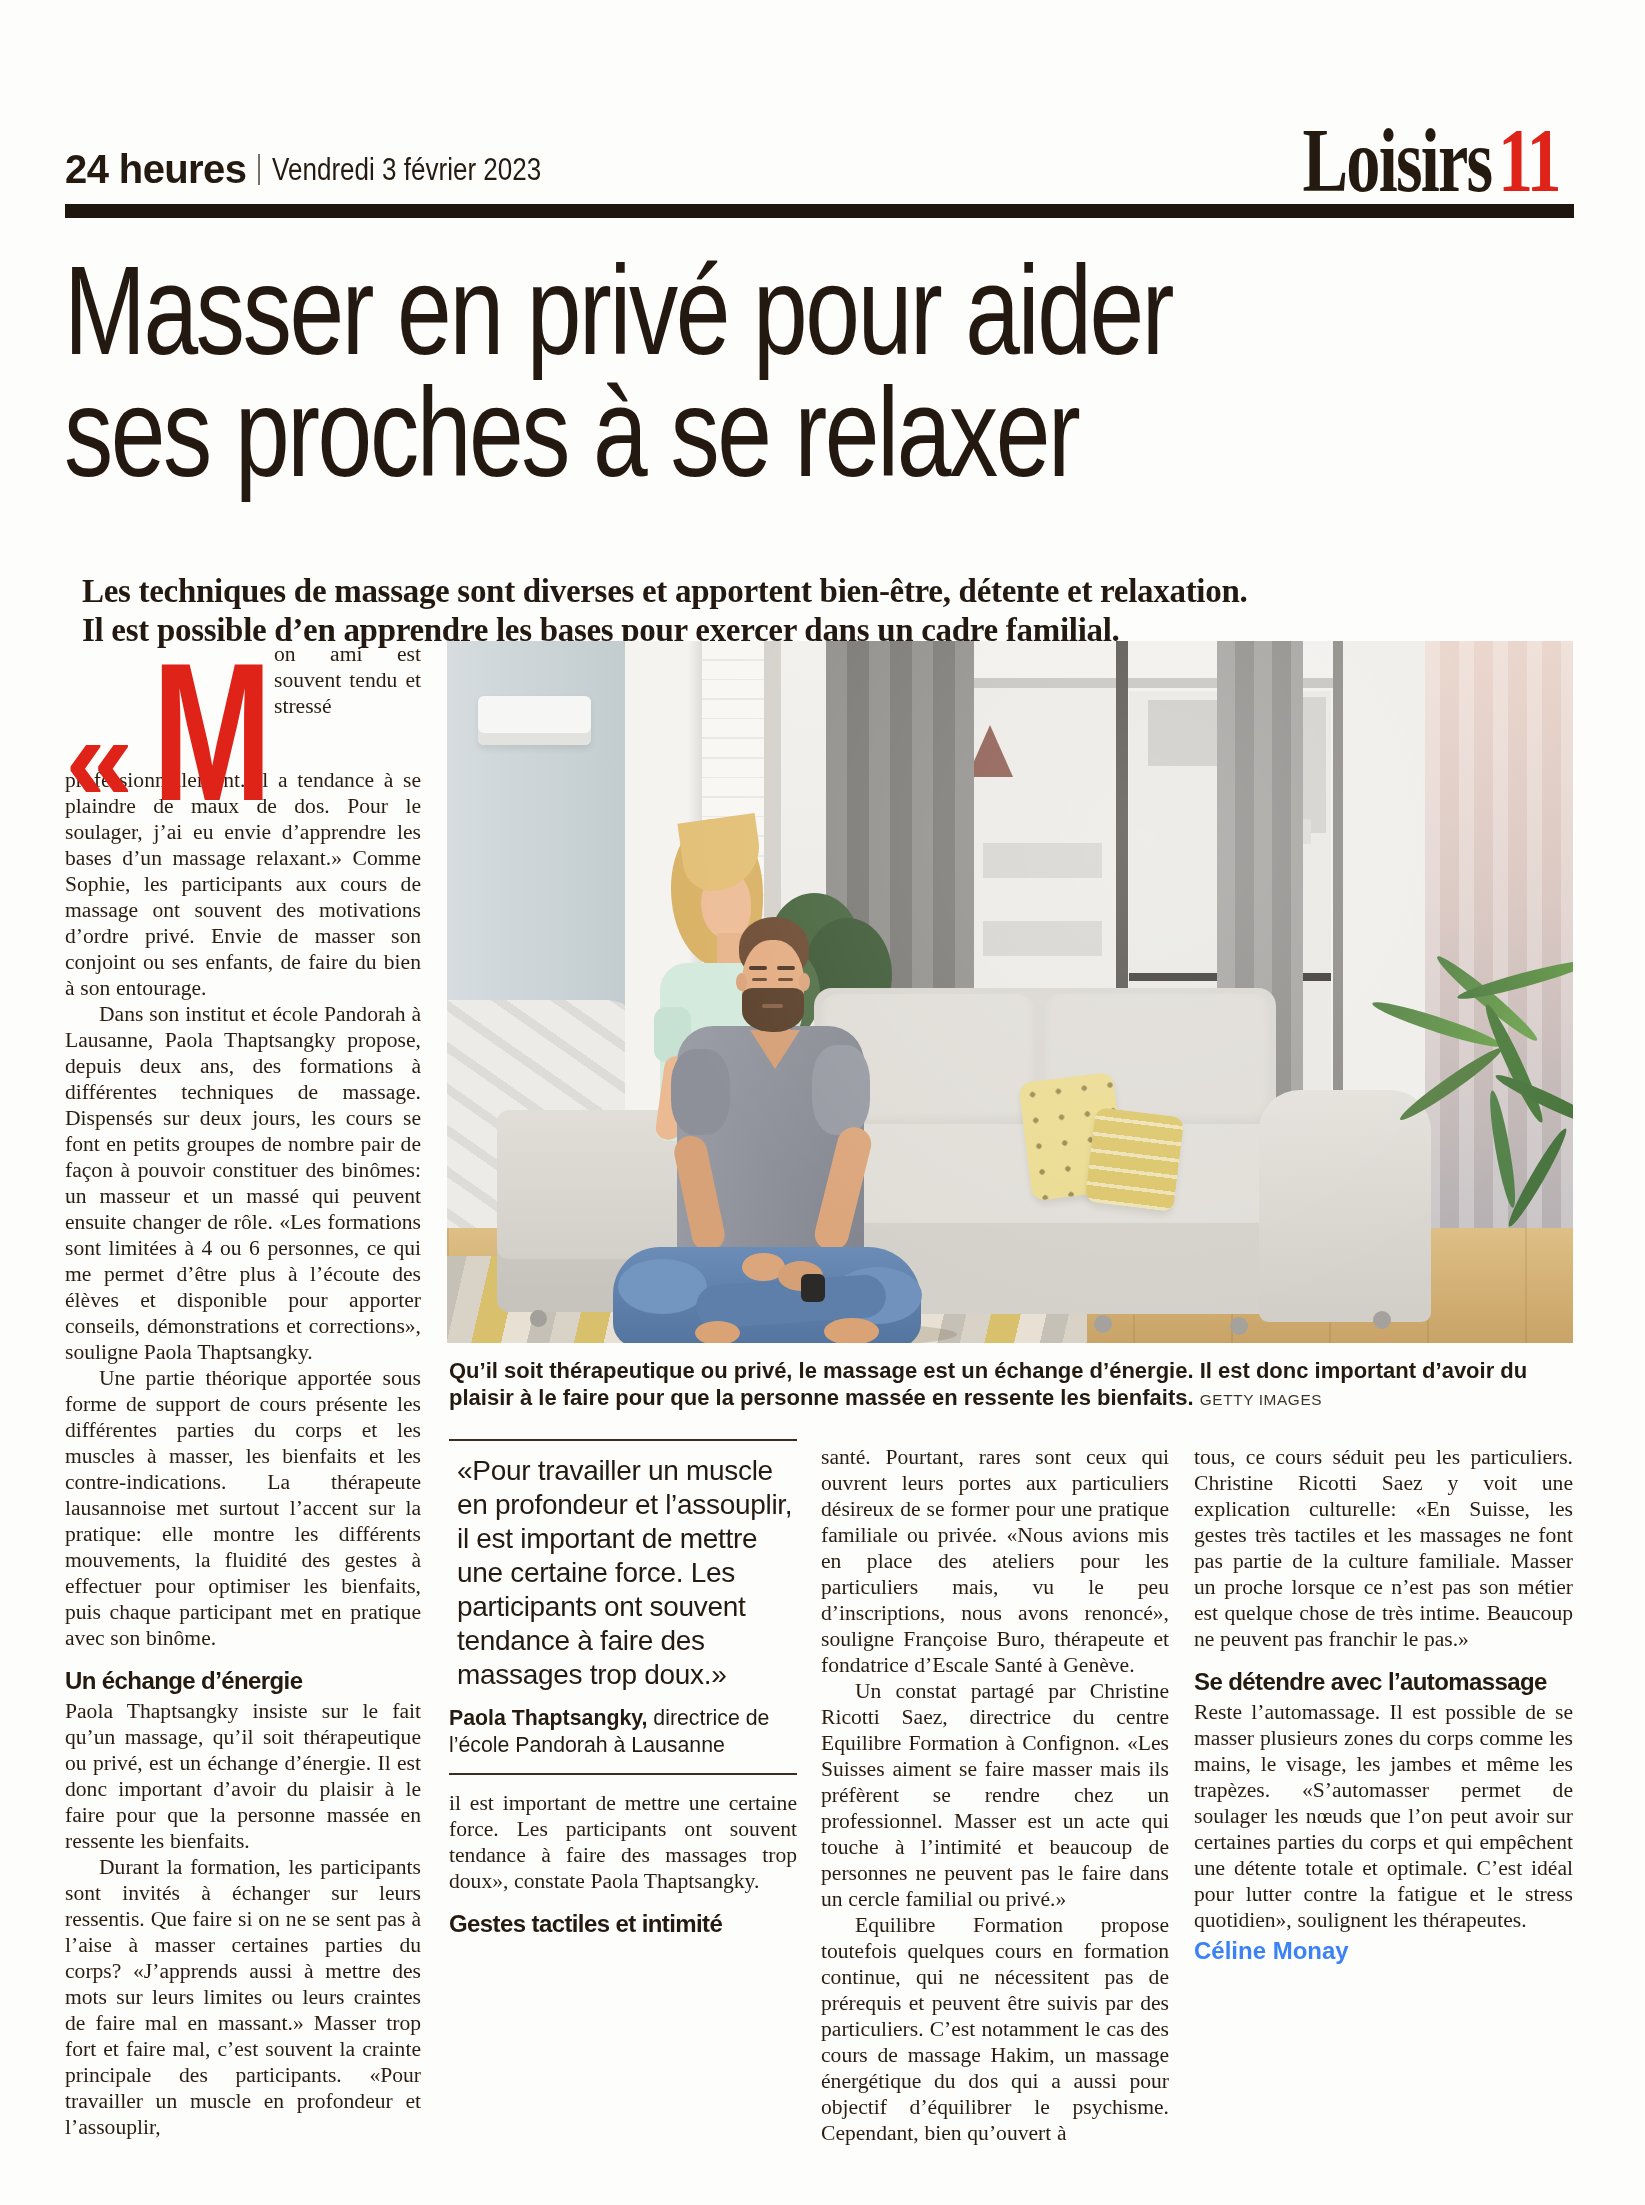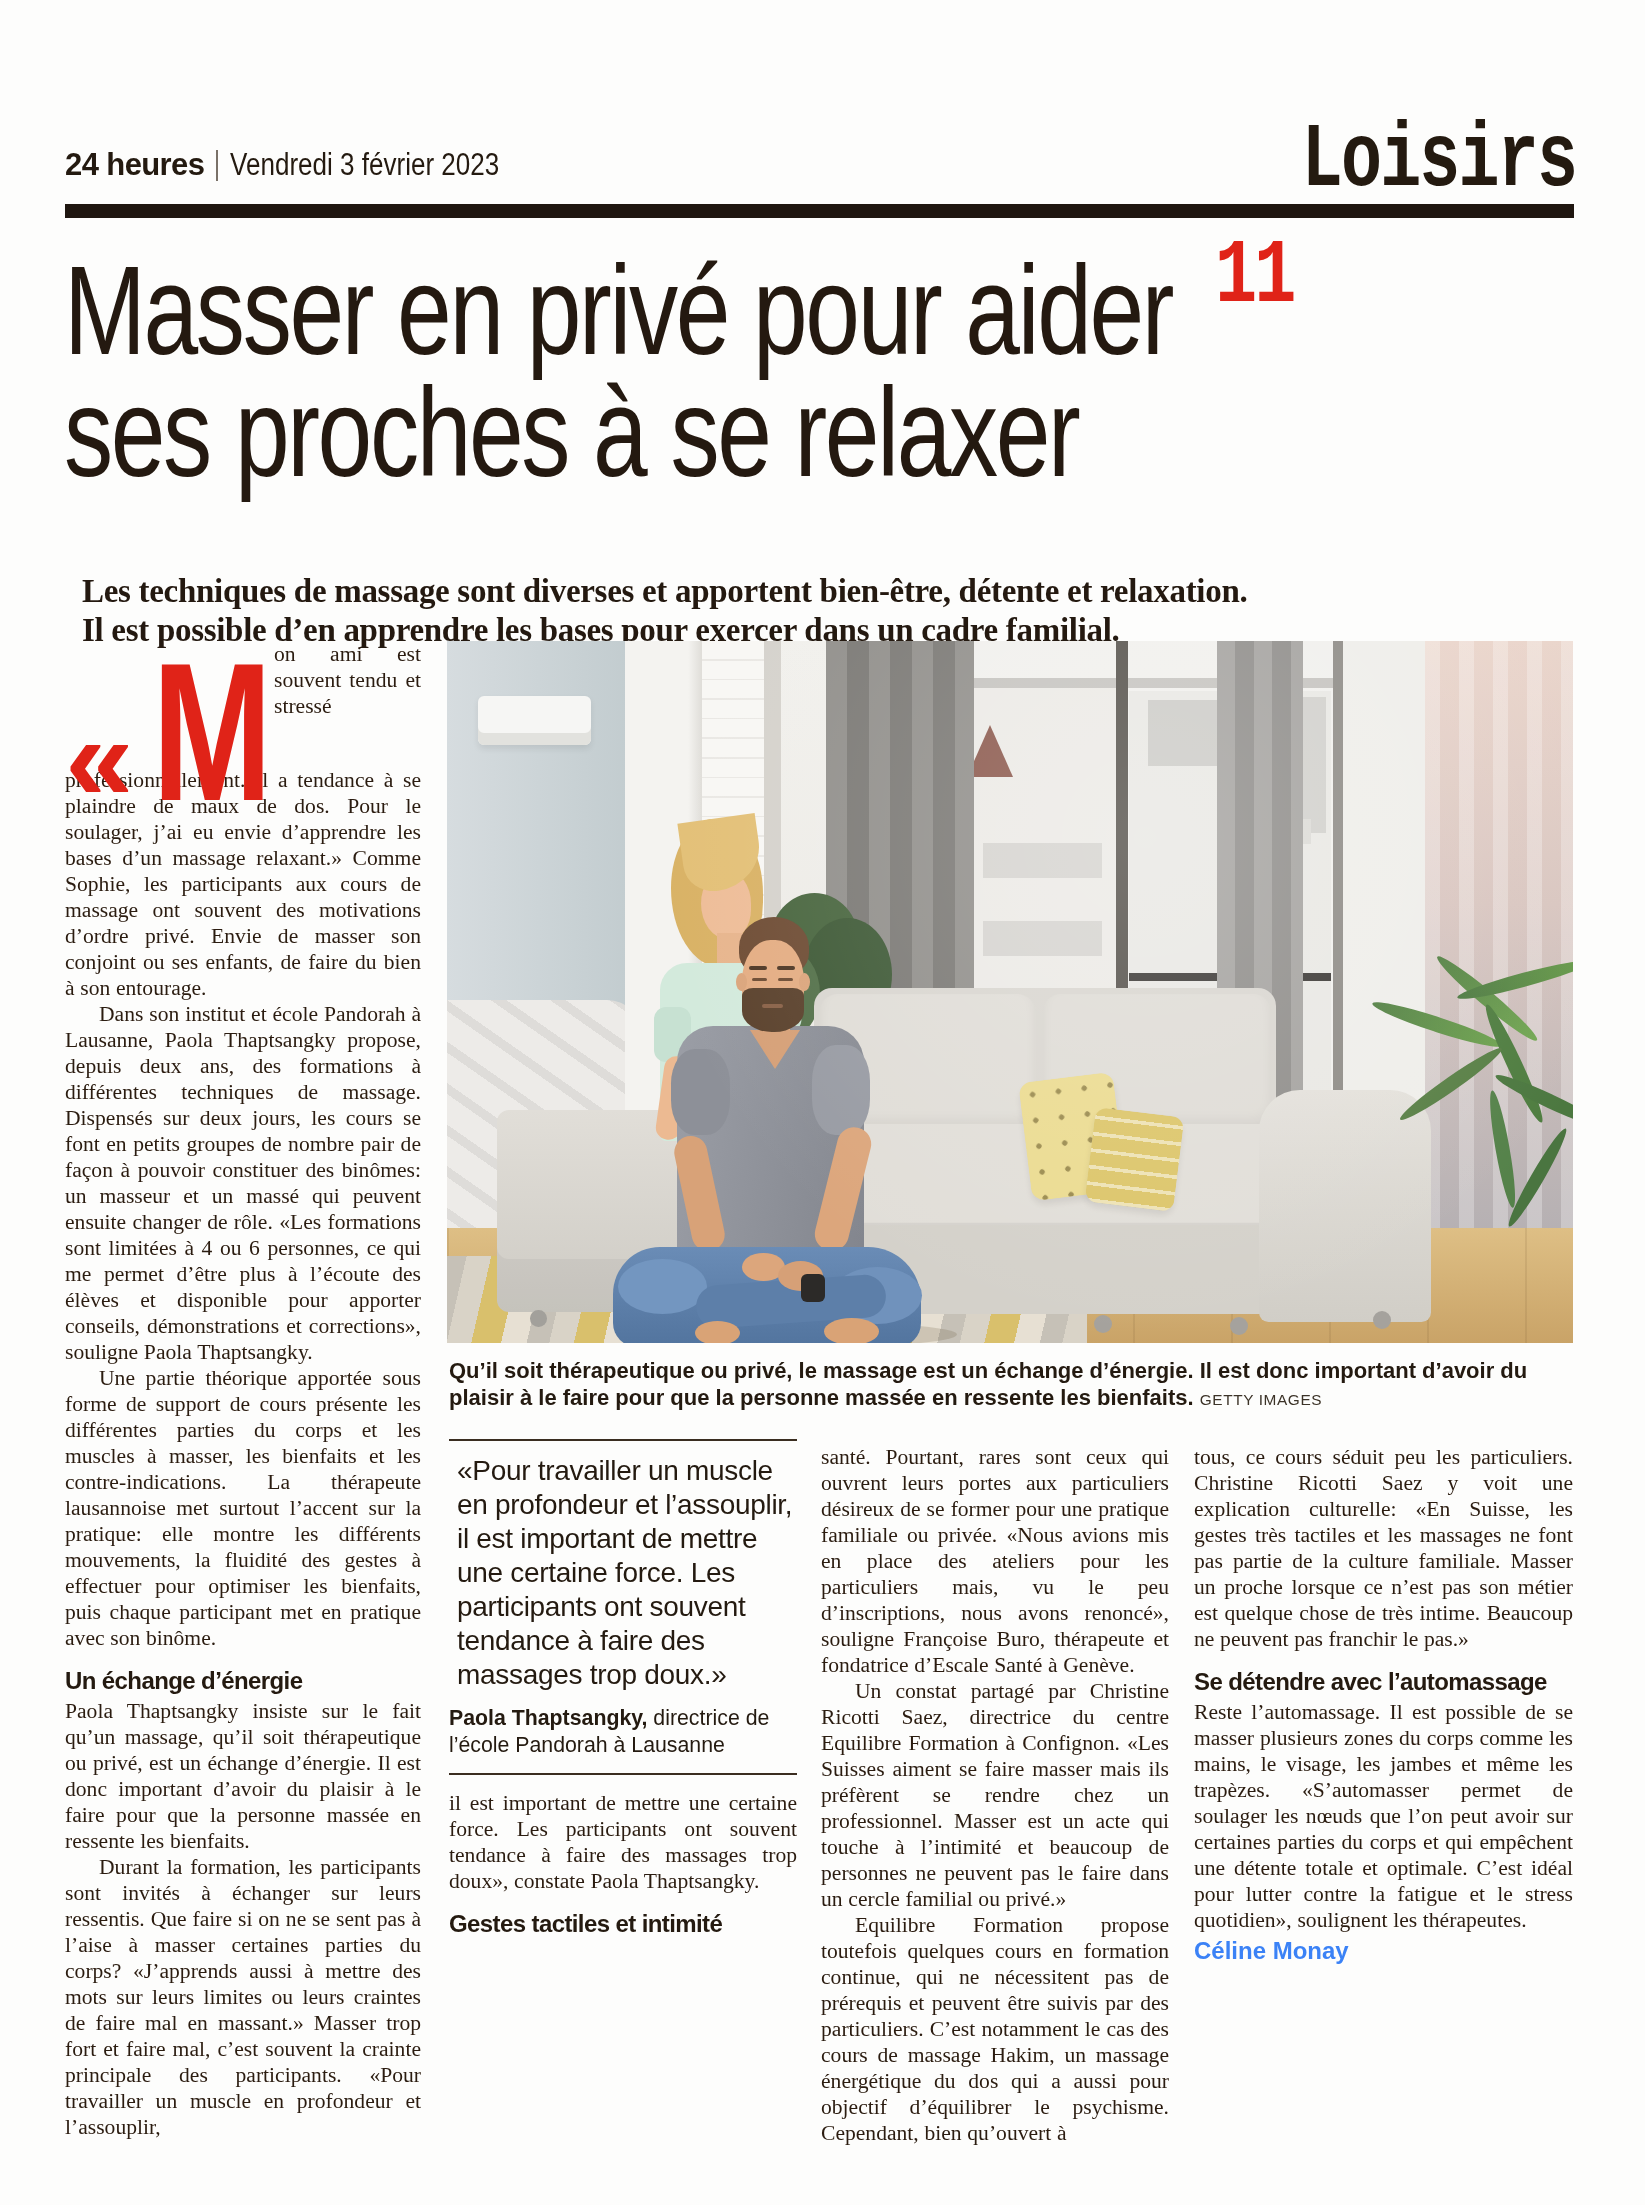--- a/index.html
+++ b/index.html
@@ -1,25 +1,25 @@
 <!DOCTYPE html>
 <html lang="fr" style="font-size:9.5px"><head>
 <meta charset="utf-8">
 <style>
   html,body{margin:0;padding:0;background:#fdfdfc;width:1645px;height:2205px;position:relative;
             font-family:"Liberation Serif", serif;color:#2b1c10;}
   .abs{position:absolute;}
   
   .masthead{left:65px;top:147px;display:flex;align-items:center;gap:12px;
             font-family:"Liberation Sans", sans-serif;color:#241a10;}
-  .mh-title{font-size:31px;font-weight:700;letter-spacing:-0.6px;}
+  .mh-title{font-size:40px;font-weight:700;letter-spacing:-0.6px;}
   .mh-sep{width:1.8px;height:31px;background:#7a7168;}
   .mh-date{font-size:31px;font-weight:400;transform:scaleX(.84);transform-origin:left center;letter-spacing:0px;}
-  .section-block{right:69px;top:116px;display:flex;gap:26px;align-items:flex-start;
-                 font-family:Liberation Mono, monospace;flex-direction:column;}
+  .section-block{right:69px;top:116px;display:flex;gap:7px;align-items:flex-start;
+                 font-family:Liberation Serif, serif;}
   .section-name{font-size:90px;line-height:1;font-weight:700;letter-spacing:-2.4px;color:#241a10;
                 transform:scaleX(.76);transform-origin:right top;}
   .section-page{font-size:90px;line-height:1;font-weight:700;letter-spacing:-3.6px;color:#e02318;
                 transform:scaleX(.78);transform-origin:left top;}
   .top-rule{left:65px;top:204px;width:1509px;height:13.6px;background:#1f1610;}
   
   .headline{left:64px;top:250px;margin:0;font-family:"Liberation Sans", sans-serif;
             font-weight:400;font-size:126px;line-height:122px;letter-spacing:-3px;color:#241910;
             transform:scaleX(.78);transform-origin:left top;white-space:nowrap;}
   .standfirst{left:66px;top:556px;margin:16px;font-family:"Liberation Serif", serif;

